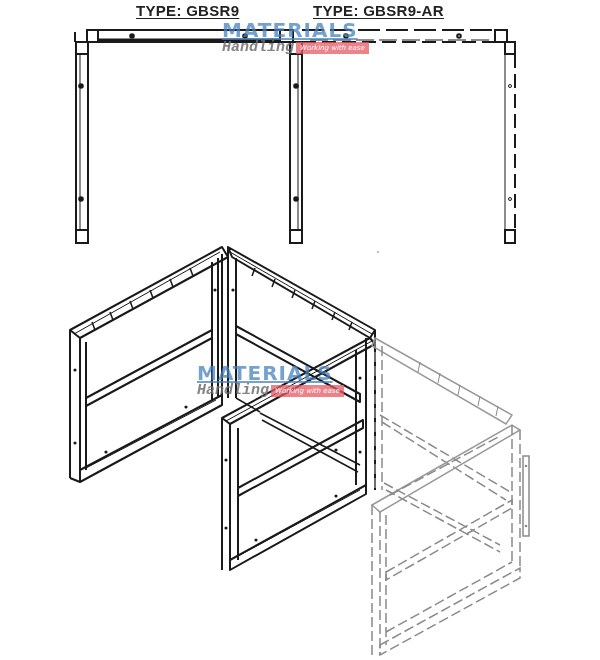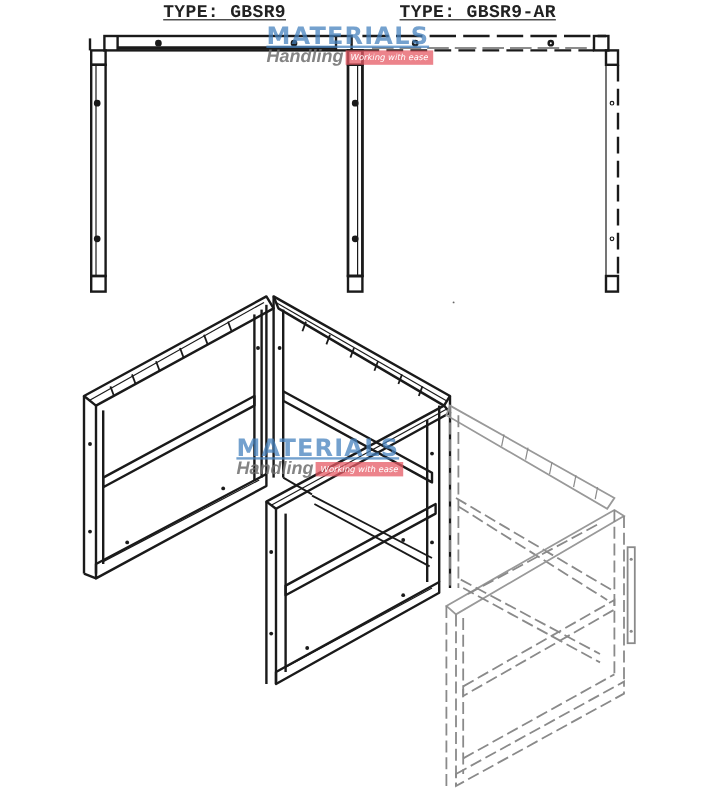--- a/index.html
+++ b/index.html
@@ -1,23 +1,23 @@
 <!DOCTYPE html>
 <html><head>
 <meta charset="utf-8">
 <style>
   html,body{margin:0;padding:0;background:#ffffff;}
   body{width:600px;height:660px;position:relative;overflow:hidden;font-family:"DejaVu Sans",sans-serif;}
-  .title{position:absolute;top:2px;font-family:Liberation Mono, monospace;font-weight:bold;font-size:15px;color:#222;text-decoration:underline;text-underline-offset:2px;letter-spacing:0.3px;}
+  .title{position:absolute;top:2px;font-family:Liberation Sans, sans-serif;font-weight:bold;font-size:15px;color:#222;text-decoration:underline;text-underline-offset:2px;letter-spacing:0.3px;}
   #t1{left:136px;}
-  #t2{left:333px;}
+  #t2{left:313px;}
   svg{position:absolute;left:0;top:0;}
   .wm{position:absolute;pointer-events:none;}
   .wm-mat{font-family:"DejaVu Sans",sans-serif;font-weight:bold;font-size:20px;color:rgba(70,130,190,0.75);letter-spacing:1px;line-height:20px;text-decoration:underline;}
-  .wm-hand{font-family:Liberation Sans, sans-serif;font-weight:bold;font-style:italic;font-size:15px;color:rgba(110,110,110,0.85);line-height:15px;}
+  .wm-hand{font-family:Liberation Mono, monospace;font-weight:bold;font-style:italic;font-size:15px;color:rgba(110,110,110,0.85);line-height:15px;}
   .wm-tag{font-family:"DejaVu Sans",sans-serif;font-style:italic;font-size:7px;color:#fff;background:rgba(230,90,100,0.75);padding:1px 4px;line-height:10px;}
 </style>
 </head>
 <body>
 
 <div id="t1" class="title">TYPE: GBSR9</div>
 <div id="t2" class="title">TYPE: GBSR9-AR</div>
 
 <svg width="600" height="660" viewBox="0 0 600 660">
 

